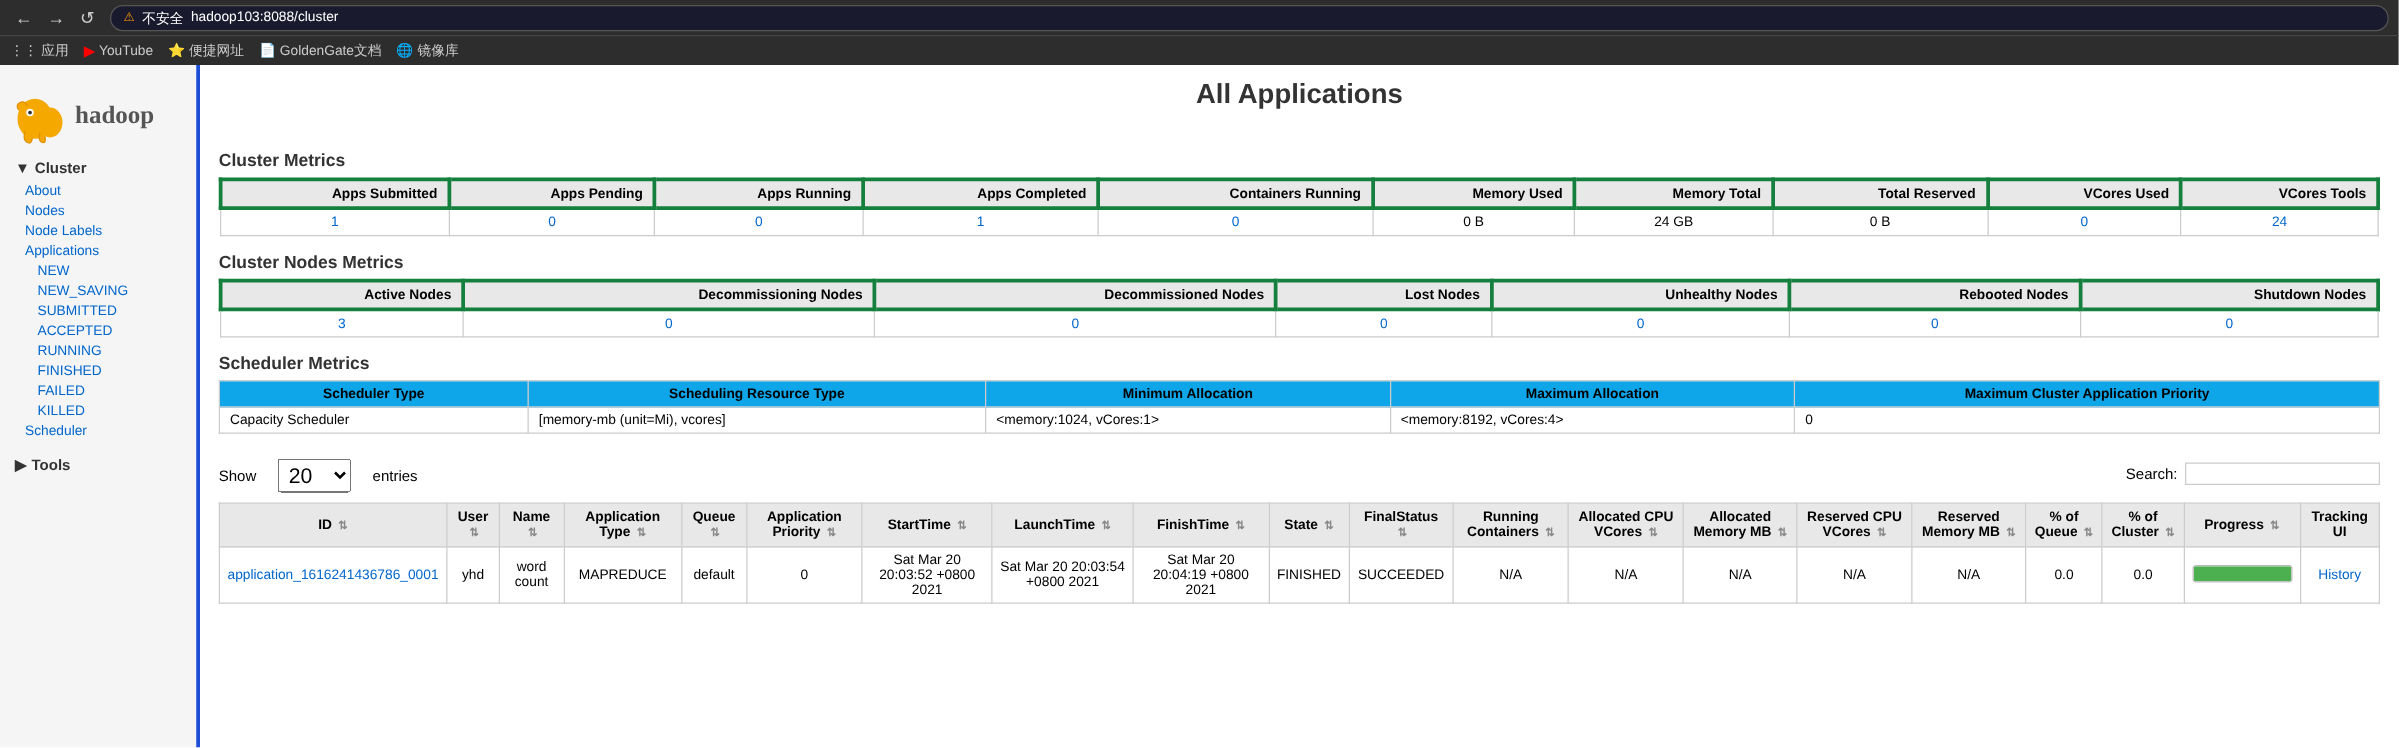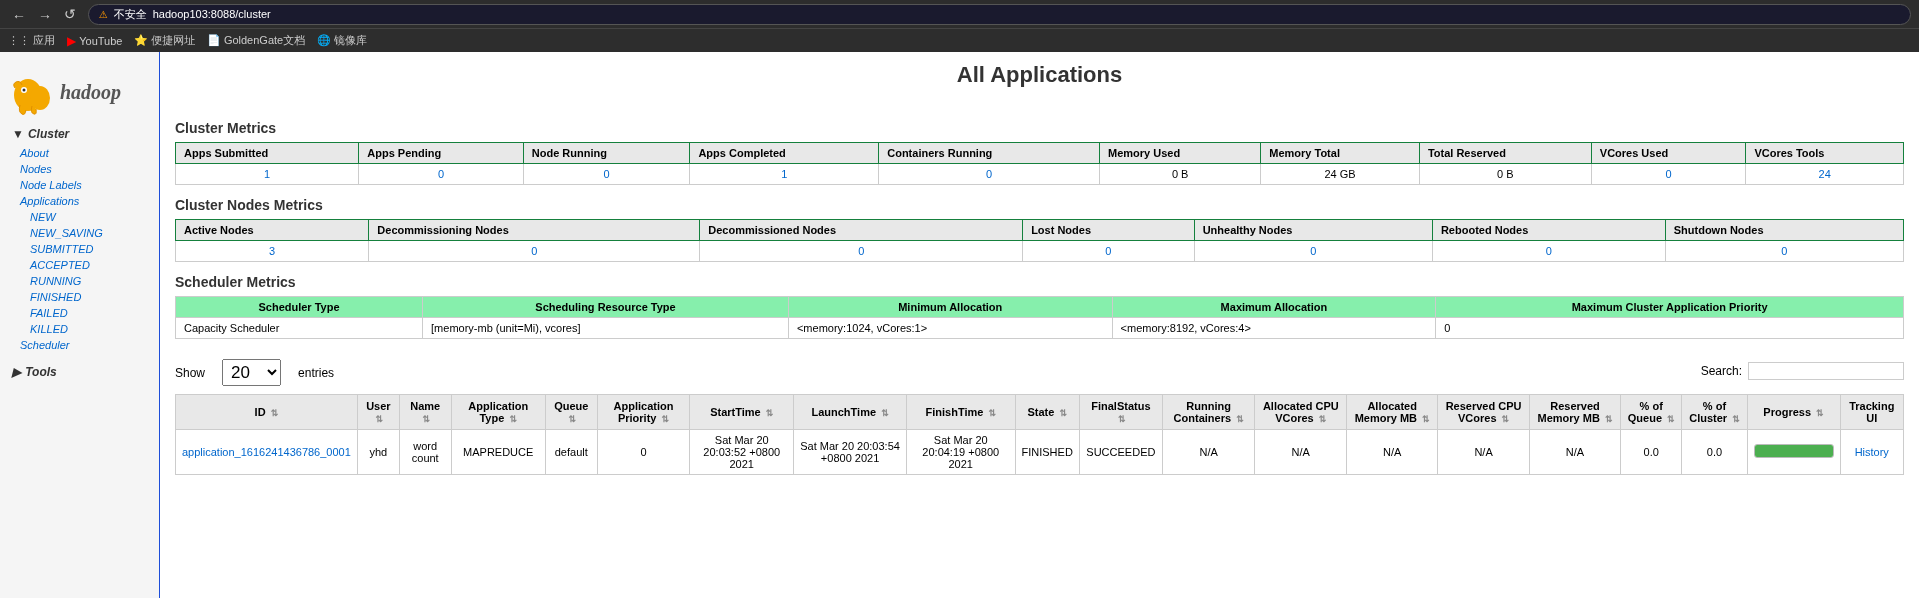--- a/index.html
+++ b/index.html
@@ -36,24 +36,23 @@
     .bookmark-item { display: flex; align-items: center; gap: 3px; cursor: pointer; color: #ccc; }
 
     
     .main-layout { display: flex; height: calc(100vh - 52px); }
 
     
     .sidebar {
       width: 160px;
       min-width: 160px;
       background: #f5f5f5;
-      border-right: 1px solid #1d4ed8;
+      border-right: 3px solid #1d4ed8;
       padding: 10px 0;
       overflow-y: auto;
-      font-style: italic;
     }
 
     .sidebar-section { margin-bottom: 8px; }
     .sidebar-section-header {
       padding: 4px 12px;
       font-weight: bold;
       font-size: 12px;
       color: #333;
       cursor: pointer;
       display: flex;
@@ -80,23 +79,23 @@
     .page-title { text-align: center; font-size: 22px; font-weight: bold; margin-bottom: 32px; color: #333; }
 
     
     .metrics-section { margin-bottom: 12px; }
     .metrics-title { font-size: 14px; font-weight: bold; margin-bottom: 6px; color: #333; }
 
     
     .metrics-table { width: 100%; border-collapse: collapse; font-size: 11px; }
     .metrics-table th {
       background: #e8e8e8;
-      border: 1px solid #15803d;
-      padding: 4px 8px;
-      text-align: left;
+      border: 3px solid #15803d;
+      padding: 4px 8px;
+      text-align: right;
       font-weight: bold;
     }
     .metrics-table td {
       border: 1px solid #ccc;
       padding: 4px 8px;
       text-align: center;
     }
     .metrics-table td a, .metrics-table th a { color: #0066cc; text-decoration: none; }
     .link-blue { color: #0066cc; }
 
@@ -121,21 +120,21 @@
       border: 1px solid #ccc;
       padding: 4px 6px;
       text-align: center;
       vertical-align: middle;
     }
     .data-table tr:nth-child(even) { background: #f9f9f9; }
     .data-table td a { color: #0066cc; text-decoration: none; }
     .sort-arrows { font-size: 9px; color: #888; display: inline-block; margin-left: 2px; }
     .scheduler-table { width: 100%; border-collapse: collapse; font-size: 11px; }
     .scheduler-table th {
-      background: #86efac;
+      background: #0ea5e9;
       border: 1px solid #ccc;
       padding: 4px 8px;
       font-weight: bold;
     }
     .scheduler-table td {
       border: 1px solid #ccc;
       padding: 4px 8px;
     }
 
     
@@ -230,21 +229,21 @@
   <div class="content">
     <h1 class="page-title">All Applications</h1>
 
     <div class="metrics-section">
       <div class="metrics-title">Cluster Metrics</div>
       <table class="metrics-table">
         <thead>
           <tr>
             <th>Apps Submitted</th>
             <th>Apps Pending</th>
-            <th>Node Running</th>
+            <th>Apps Running</th>
             <th>Apps Completed</th>
             <th>Containers Running</th>
             <th>Memory Used</th>
             <th>Memory Total</th>
             <th>Total Reserved</th>
             <th>VCores Used</th>
             <th>VCores Tools</th>
           </tr>
         </thead>
         <tbody>

